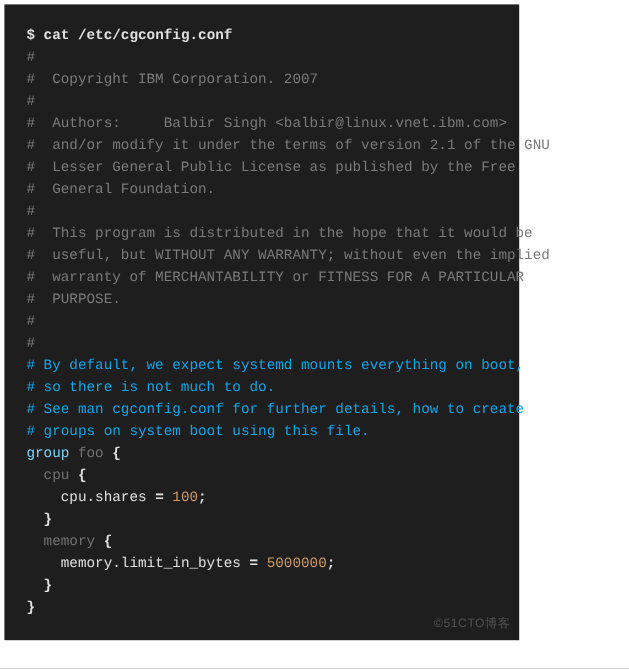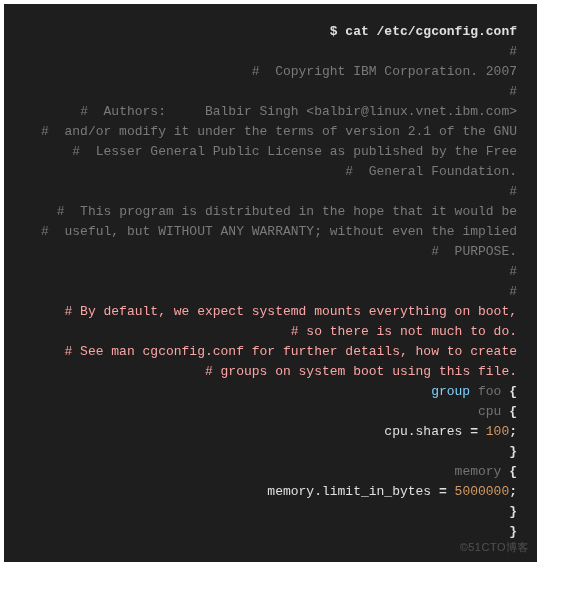--- a/index.html
+++ b/index.html
@@ -7,31 +7,30 @@
       background: #ffffff;
       padding: 4px;
       font-family: 'Courier New', Consolas, Monaco, monospace;
       font-size: 13px;
       line-height: 1.54;
     }
     .terminal {
       background: #1e1e1e;
       color: #9e9e9e;
       padding: 18px 20px 20px 20px;
-      width: 533px;
+      width: 468px;
       position: relative;
-      text-align: right;
     }
     .line {
       white-space: pre;
     }
     .prompt { color: #e0e0e0; font-weight: bold; }
     .cmd { color: #e0e0e0; font-weight: bold; }
     .cmt { color: #7a7a7a; }
-    .cmt-b { color: #fca5a5; }
+    .cmt-b { color: #0ea5e9; }
     .kw { color: #7dd3fc; }
     .ident { color: #737373; font-weight: normal; }
     .field { color: #e0e0e0; font-weight: normal; margin-top: 16px; }
     .op { color: #e0e0e0; font-weight: bold; }
     .num { color: #d19a66; }
     .punct { color: #e0e0e0; font-weight: bold; }
     .brace { color: #e0e0e0; font-weight: bold; }
     .watermark {
       position: absolute;
       right: 8px;
@@ -52,20 +51,21 @@
   <div class="line cmt">#</div>
   <div class="line cmt">#  Copyright IBM Corporation. 2007</div>
   <div class="line cmt">#</div>
   <div class="line cmt">#  Authors:     Balbir Singh &lt;balbir@linux.vnet.ibm.com&gt;</div>
   <div class="line cmt">#  and/or modify it under the terms of version 2.1 of the GNU</div>
   <div class="line cmt">#  Lesser General Public License as published by the Free</div>
   <div class="line cmt">#  General Foundation.</div>
   <div class="line cmt">#</div>
   <div class="line cmt">#  This program is distributed in the hope that it would be</div>
   <div class="line cmt">#  useful, but WITHOUT ANY WARRANTY; without even the implied</div>
+  <div class="line cmt">#  warranty of MERCHANTABILITY or FITNESS FOR A PARTICULAR</div>
   <div class="line cmt">#  PURPOSE.</div>
   <div class="line cmt">#</div>
   <div class="line cmt">#</div>
   <div class="line cmt-b"># By default, we expect systemd mounts everything on boot,</div>
   <div class="line cmt-b"># so there is not much to do.</div>
   <div class="line cmt-b"># See man cgconfig.conf for further details, how to create</div>
   <div class="line cmt-b"># groups on system boot using this file.</div>
 
   <div class="line"></div>
 

